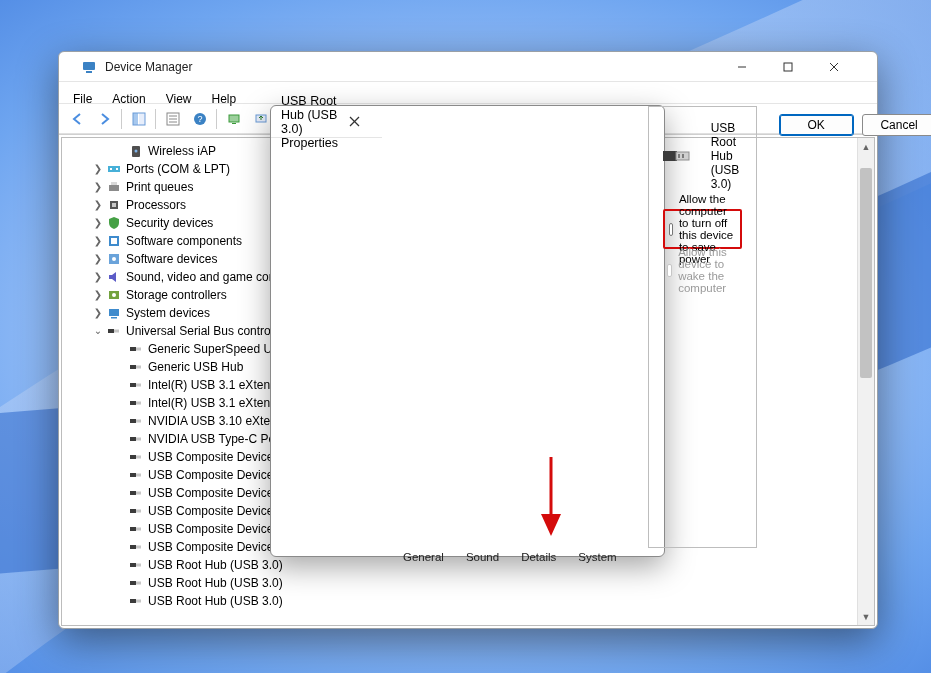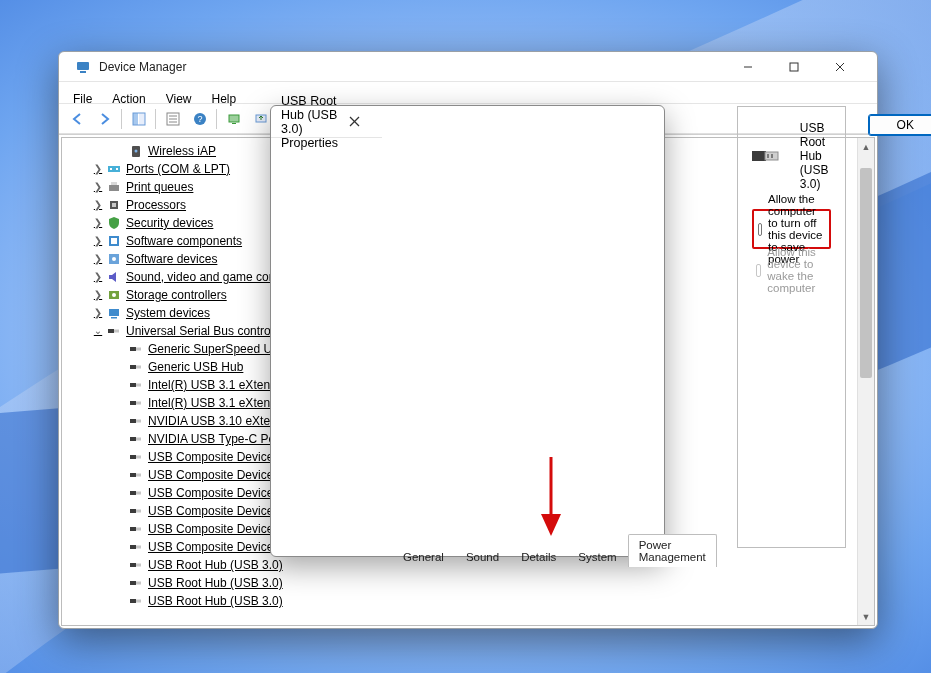--- a/index.html
+++ b/index.html
@@ -19,21 +19,21 @@
     left:58px; top:51px;
     width:820px; height:578px;
     background:#ffffff;
     border:1px solid #9aa0a6;
     border-radius:6px;
     box-shadow:0 12px 40px rgba(0,0,0,.45);
     z-index:2;
     display:flex; flex-direction:column;
   }
   .titlebar {
-    height:30px; display:flex; align-items:center; padding:0 14px;
+    height:30px; display:flex; align-items:center; padding:0 20px;
     border-bottom:1px solid #e5e5e5;
   }
   .titlebar .app-icon { width:16px; height:16px; margin:0 8px 0 2px; display:flex; align-items:center; justify-content:center; }
   .titlebar .title { font-size:12px; color:#222; flex:1; }
   .winbtns { display:flex; }
   .winbtn { width:46px; height:30px; display:flex; align-items:center; justify-content:center; color:#444; }
 
   .menubar {
     height:22px; display:flex; align-items:center; padding:0 6px; gap:4px;
     font-size:12px; border-bottom:1px solid #e5e5e5;
@@ -51,21 +51,21 @@
   .tb-sep { width:1px; height:20px; background:#ccc; margin:0 2px; }
 
   .dm-body {
     flex:1; border-top:1px solid #d0d0d0; padding:2px;
     display:flex; position:relative;
   }
   .tree-pane {
     flex:1; border:1px solid #bcbcbc; background:#fff;
     overflow:hidden; position:relative;
   }
-  .tree { padding:4px 16px 4px 8px; font-size:12px; line-height:18px;text-decoration:underline; }
+  .tree { padding:4px 16px 4px 8px; font-size:12px; line-height:18px; }
   .tree-row { display:flex; align-items:center; height:18px; white-space:nowrap; }
   .twisty { width:12px; text-align:center; color:#666; font-size:10px; display:inline-block; }
   .node-icon { width:16px; height:16px; margin:0 4px 0 2px; display:inline-flex; align-items:center; justify-content:center; }
   .indent1 { padding-left:22px; }
   .indent2 { padding-left:44px; }
   .scrollbar {
     position:absolute; right:0; top:0; bottom:0; width:17px;
     background:#f1f1f1; border-left:1px solid #e0e0e0;
   }
   .scroll-thumb { position:absolute; left:2px; right:2px; top:30px; height:210px; background:#c2c2c2; border-radius:2px;}
@@ -505,21 +505,20 @@
           <line x1="10" y1="1" x2="1" y2="10" stroke="#333" stroke-width="1.3"></line>
         </svg>
     </div>
   </div>
 
   <div class="tabstrip">
     <div class="tab">General</div>
     <div class="tab">Sound</div>
     <div class="tab">Details</div>
     <div class="tab">System</div>
-    <div class="tab active">Power Management</div>
   </div>
 
   <div class="tab-panel">
     <div class="device-row">
       <span class="usb-icon">
         <svg width="36" height="22" viewBox="0 0 36 22">
           <rect x="0" y="6" width="14" height="10" fill="#3b3b3b"></rect>
           <rect x="13" y="7" width="13" height="8" fill="#cfcfcf" stroke="#8d8d8d"></rect>
           <rect x="15" y="9" width="2" height="4" fill="#7a7a7a"></rect>
           <rect x="19" y="9" width="2" height="4" fill="#7a7a7a"></rect>

